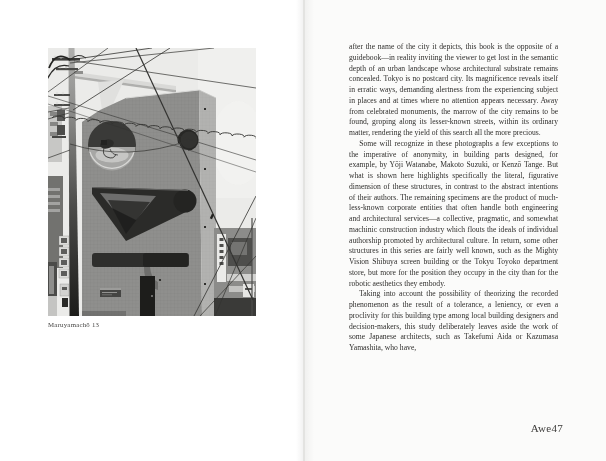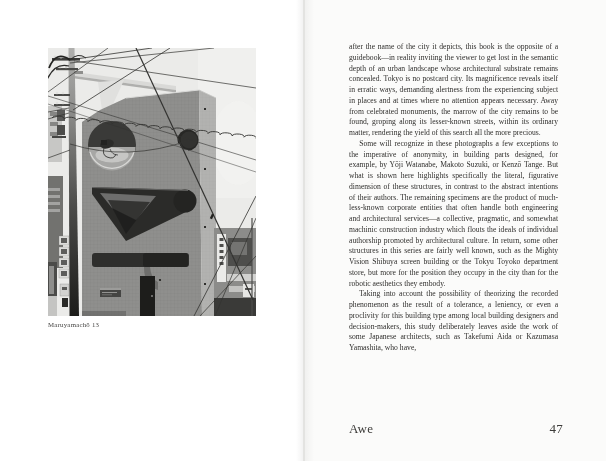--- a/index.html
+++ b/index.html
@@ -27,22 +27,22 @@
     position:absolute;left:44px;top:41px;width:246px;
     transform:scaleX(0.85);transform-origin:0 0;
     font-size:9px;line-height:10.75px;color:#2f2e2c;
     text-align:justify;hyphens:manual;-webkit-hyphens:manual;
   }
   .text-column p{margin:0;}
   .text-column p.indent{text-indent:12px;}
 
   .page-footer{
     position:absolute;left:44px;top:424px;width:214px;
-    display:flex;justify-content:space-between;
-    font-size:13px;line-height:9px;color:#3c3b39;letter-spacing:0.3px;
+    display:flex;justify-content:flex-end;
+    font-size:11px;line-height:9px;color:#3c3b39;letter-spacing:0.3px;
   }
 </style>
 </head>
 <body>
 
 <div class="spread">
 
   <section class="page page-left">
     <figure>
       <svg width="208" height="268" viewBox="0 0 208 268" xmlns="http://www.w3.org/2000/svg">

